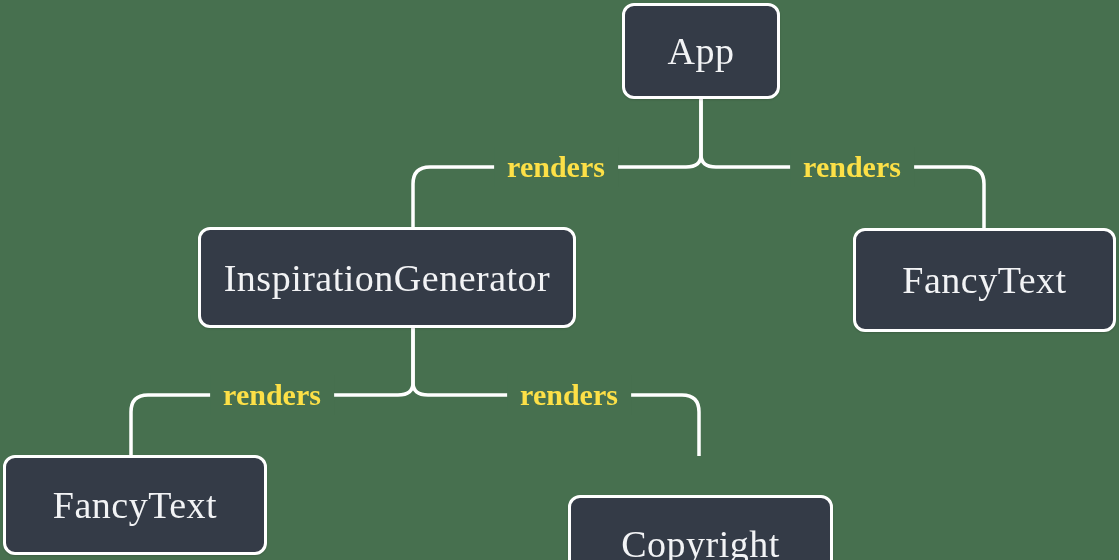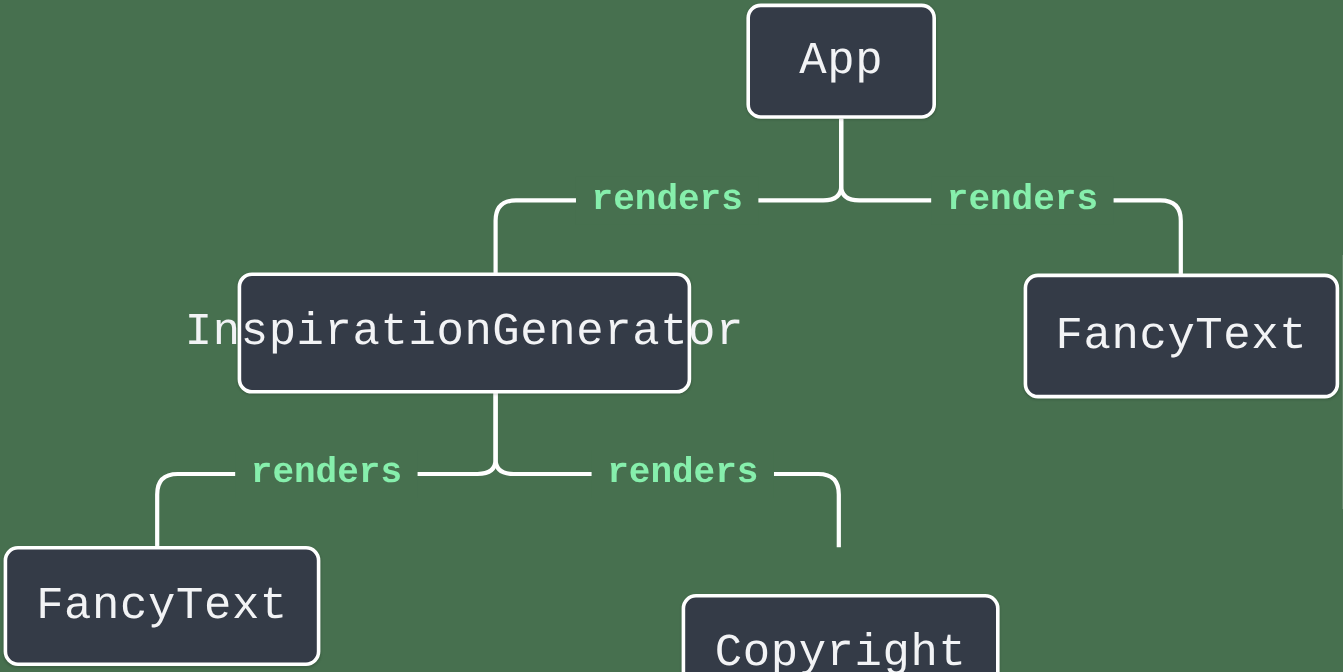--- a/index.html
+++ b/index.html
@@ -5,21 +5,21 @@
   html, body {
     margin: 0;
     padding: 0;
   }
   .canvas {
     position: relative;
     width: 1119px;
     height: 560px;
     background: #47704F;
     overflow: hidden;
-    font-family: Liberation Mono, monospace;
+    font-family: Liberation Serif, serif;
   }
   .edges-layer {
     position: absolute;
     left: 0;
     top: 0;
     width: 1119px;
     height: 560px;
   }
   .edges-layer path {
     fill: none;
@@ -43,21 +43,21 @@
   }
   .node-app          { left: 622px; top: 3px;   width: 158px; height: 96px;  }
   .node-ig           { left: 198px; top: 227px; width: 378px; height: 101px; }
   .node-ft-right     { left: 853px; top: 228px; width: 263px; height: 104px; }
   .node-ft-bottom    { left: 3px;   top: 455px; width: 264px; height: 100px; }
   .node-copyright    { left: 568px; top: 455px; width: 265px; height: 98px; margin-top: 40px;  }
   .edge-label {
     position: absolute;
     transform: translate(-50%, -50%);
     background: #47704F;
-    color: #86efac;
+    color: #fde047;
     font-size: 30px;
     font-weight: 700;
     padding: 0 13px;
     line-height: 40px;
     white-space: nowrap;
   }
   .edge-label-1 { left: 556px; top: 167px; }
   .edge-label-2 { left: 852px; top: 167px; }
   .edge-label-3 { left: 272px; top: 395px; }
   .edge-label-4 { left: 569px; top: 395px; }

